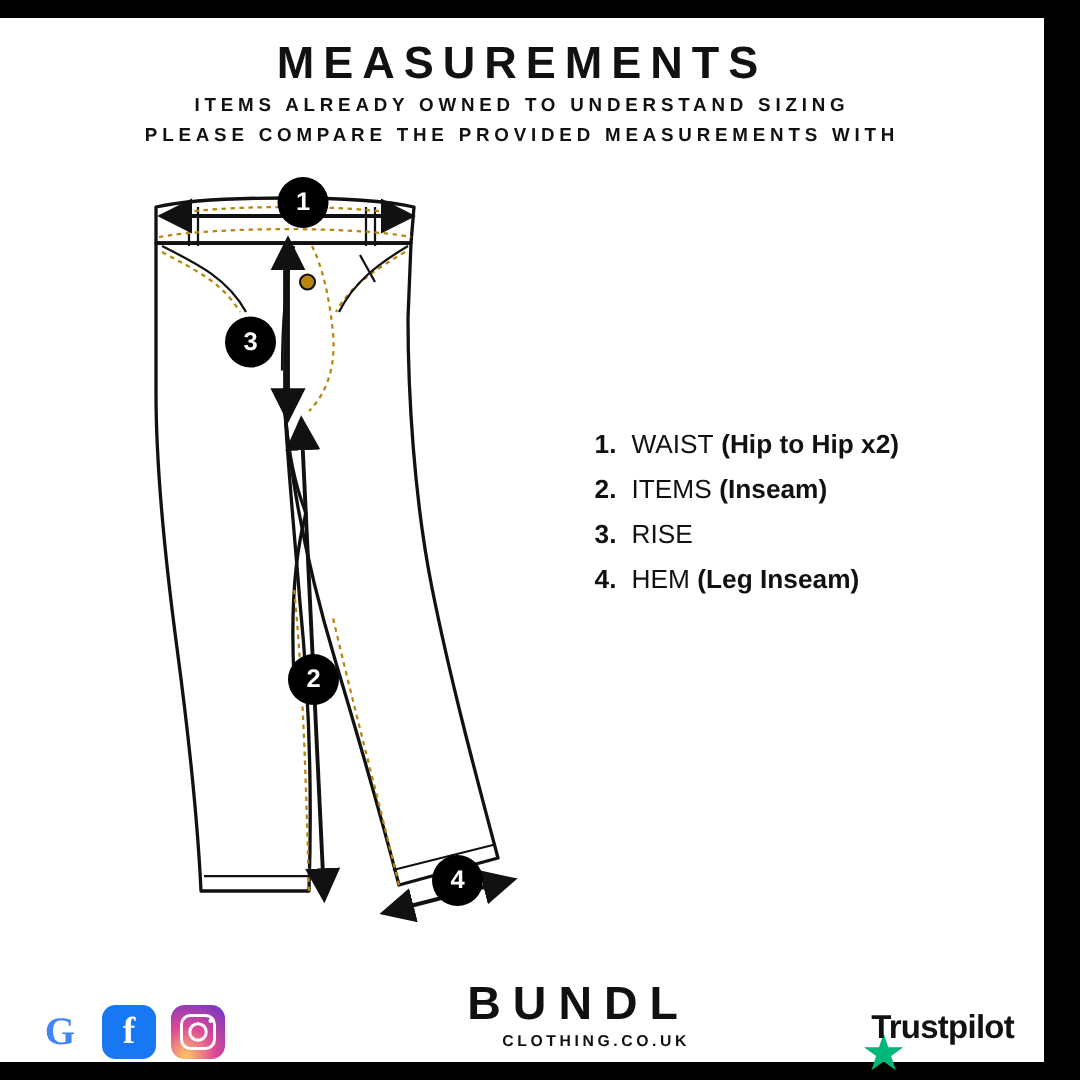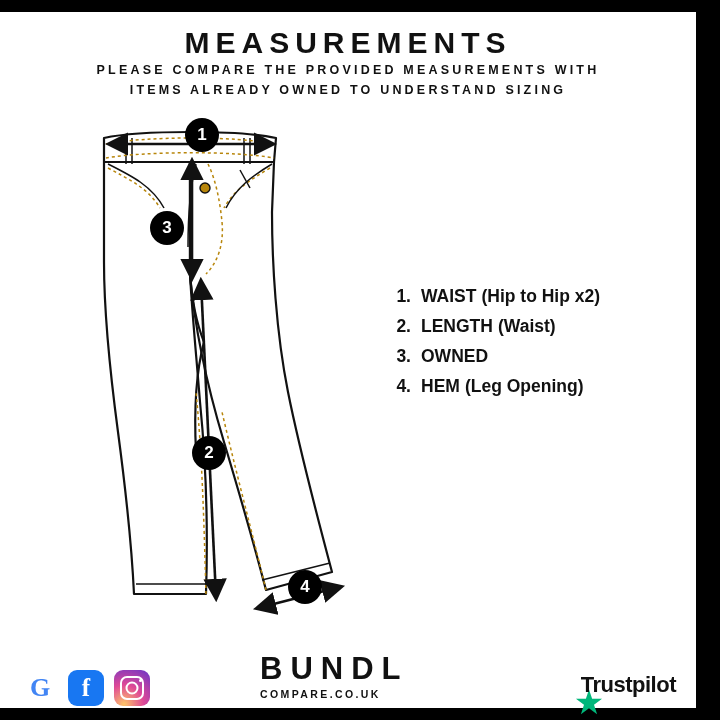--- a/index.html
+++ b/index.html
@@ -67,21 +67,21 @@
     font-size: 17.5px;
     color: #111;
   }
   .legend-num {
     width: 26px;
     text-align: right;
     font-weight: bold;
     margin-right: 10px;
   }
   .legend-label {
-    font-weight: bold;
+    font-weight: normal;
   }
   .legend-paren {
     font-weight: bold;
     margin-left: 5px;
   }
 
   
   .badge {
     position: absolute;
     width: 34px;
@@ -103,21 +103,21 @@
 
   
   .jeans { position: absolute; left: 0; top: 0; }
 
   
   .brand {
     position: absolute;
     left: 260px;
     top: 640px;
     width: 200px;
-    text-align: left;
+    text-align: right;
   }
   .brand-name {
     font-size: 31px;
     font-weight: bold;
     letter-spacing: 8px;
     color: #111;
     line-height: 34px;
   }
   .brand-sub {
     font-size: 10.5px;
@@ -198,22 +198,22 @@
   }
 </style>
 </head>
 <body>
 
 <div id="page">
   <div class="canvas">
 
     <div class="title">MEASUREMENTS</div>
     <div class="subtitle">
+      <div>ITEMS ALREADY OWNED TO UNDERSTAND SIZING</div>
       <div>PLEASE COMPARE THE PROVIDED MEASUREMENTS WITH</div>
-      <div>ITEMS ALREADY OWNED TO UNDERSTAND SIZING</div>
     </div>
 
     <svg class="jeans" width="696" height="696" viewBox="0 0 696 696">
       <g fill="#ffffff" stroke="#111111" stroke-width="2.2" stroke-linejoin="round">
 
         <path d="M104,150 L104,250 C104,300 110,360 118,420
                  C126,480 132,540 134,582
                  L206,582
                  C208,520 206,450 200,390
                  C196,340 192,300 190,262
@@ -288,37 +288,37 @@
     <div class="badge" id="badge4">4</div>
 
     <div class="legend">
       <div class="legend-row">
         <span class="legend-num">1.</span>
         <span class="legend-label">WAIST</span>
         <span class="legend-paren">(Hip to Hip x2)</span>
       </div>
       <div class="legend-row">
         <span class="legend-num">2.</span>
-        <span class="legend-label">LENGTH</span>
-        <span class="legend-paren">(Waist)</span>
+        <span class="legend-label">ITEMS</span>
+        <span class="legend-paren">(Inseam)</span>
       </div>
       <div class="legend-row">
         <span class="legend-num">3.</span>
-        <span class="legend-label">OWNED</span>
+        <span class="legend-label">RISE</span>
       </div>
       <div class="legend-row">
         <span class="legend-num">4.</span>
         <span class="legend-label">HEM</span>
-        <span class="legend-paren">(Leg Opening)</span>
+        <span class="legend-paren">(Leg Inseam)</span>
       </div>
     </div>
 
     <div class="brand">
       <div class="brand-name">BUNDL</div>
-      <div class="brand-sub">COMPARE.CO.UK</div>
+      <div class="brand-sub">CLOTHING.CO.UK</div>
     </div>
 
     <div class="socials">
       <div class="social google">G</div>
       <div class="social facebook">f</div>
       <div class="social instagram">
         <div class="ig-outer"></div>
         <div class="ig-inner"></div>
         <div class="ig-dot"></div>
       </div>

